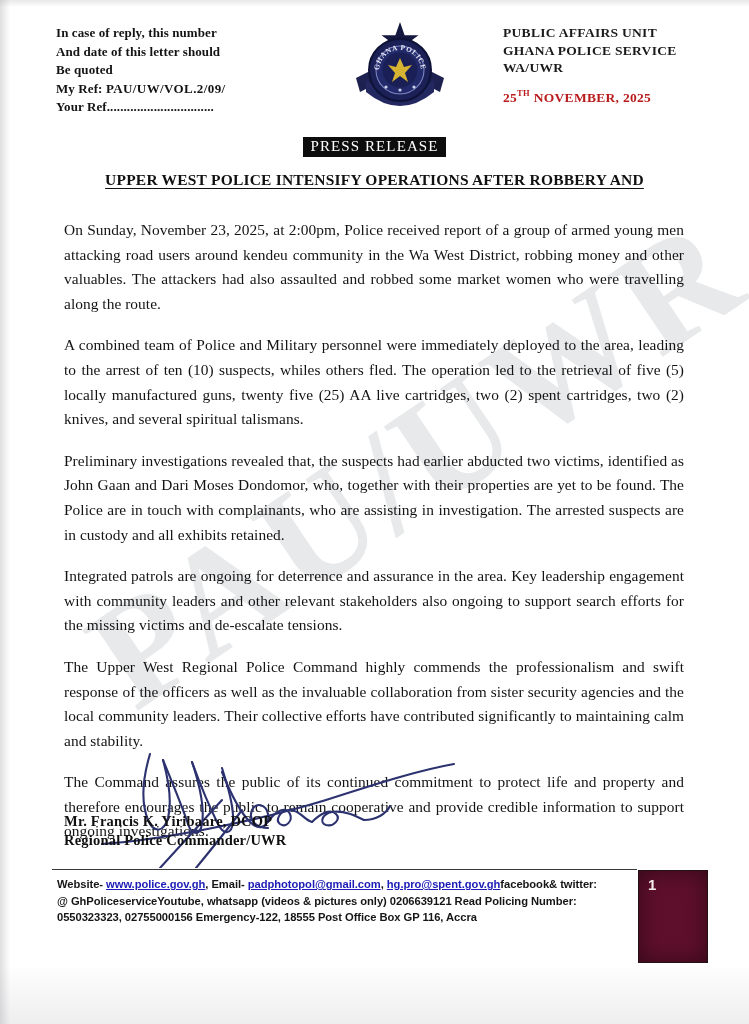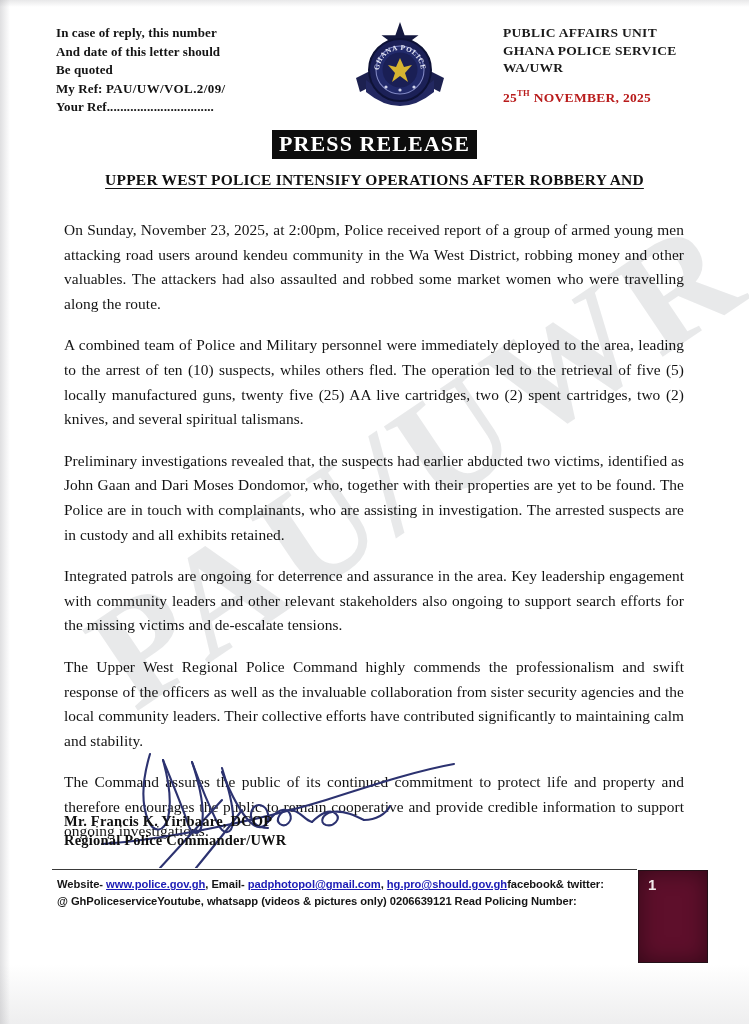--- a/index.html
+++ b/index.html
@@ -120,24 +120,25 @@
   #press-release-wrap {
     position: absolute;
     left: 0; top: 130px; width: 749px;
     text-align: center;
     z-index: 3;
   }
   #press-release {
     display: inline-block;
     background: #0d0d0d;
     color: #ffffff;
-    font-size: 22px;
-    font-weight: 700;
+    font-size: 15px;
+    font-weight: 400;
     letter-spacing: 1.1px;
     padding: 1px 7px 2px 7px;
+    margin-top: 7px;
   }
   #headline {
     position: absolute;
     left: 70px;
     top: 168px;
     width: 609px;
     text-align: center;
     font-size: 15.5px;
     font-weight: 700;
     line-height: 23px;
@@ -348,21 +349,22 @@
     </svg>
     <div id="signer">
       <div class="signer-line">Mr. Francis K. Yiribaare, DCOP</div>
       <div class="signer-line">Regional Police Commander/UWR</div>
     </div>
   </div>
 
   <div id="footer-rule"></div>
 
   <div id="footer">
-    <div class="f-line"><span>Website- </span><span class="link">www.police.gov.gh</span><span>,   Email- </span><span class="link">padphotopol@gmail.com</span><span>,  </span><span class="link">hg.pro@should.gov.gh</span><span>facebook&amp;  twitter:</span></div>
+    <div class="f-line"><span>Website- </span><span class="link">www.police.gov.gh</span><span>,   Email- </span><span class="link">padphotopol@gmail.com</span><span>,  </span><span class="link">hg.pro@spent.gov.gh</span><span>facebook&amp;  twitter:</span></div>
     <div class="f-line">@ GhPoliceserviceYoutube, whatsapp (videos &amp; pictures only)  0206639121 Read Policing Number:</div>
+    <div class="f-line">0550323323, 02755000156 Emergency-122, 18555 Post Office Box GP 116, Accra</div>
   </div>
 
   <div id="page-number-box">
     <span id="page-number">1</span>
   </div>
 
 </div>
 
 </body></html>

